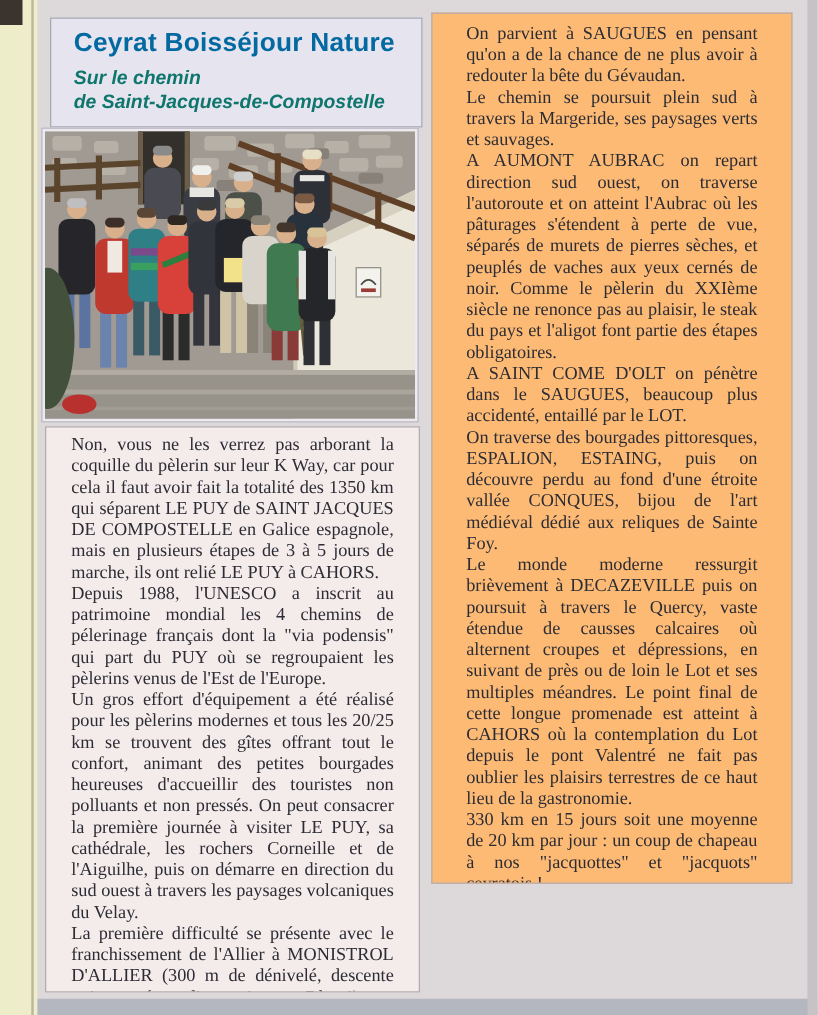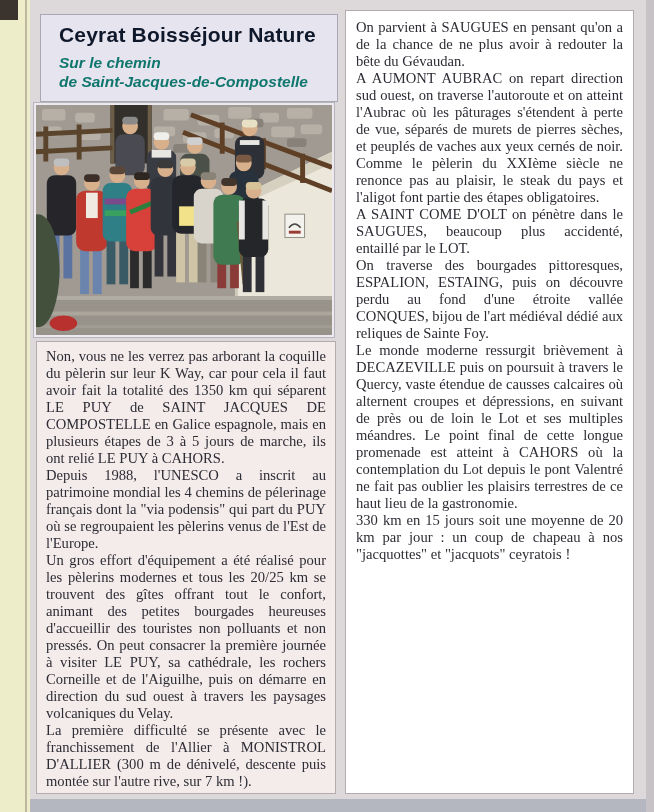--- a/index.html
+++ b/index.html
@@ -18,21 +18,21 @@
 
   
   .header-box{
     position:absolute;left:40px;top:14px;width:298px;height:88px;
     background:#e6e4ee;border:1px solid #a7a8b4;
     box-sizing:border-box;padding:8px 12px 0 18px;
   }
   .page-title{
     font-family:"Liberation Sans", sans-serif;
     font-weight:bold;font-size:21px;letter-spacing:.2px;
-    color:#0f172a;margin:0 0 6px 0;
+    color:#0369a1;margin:0 0 6px 0;
   }
   .page-subtitle{
     font-family:"Liberation Sans", sans-serif;
     font-weight:bold;font-style:italic;font-size:15.5px;line-height:1.25;
     color:#0f766e;margin:0;
   }
 
   
   .photo-frame{
     position:absolute;left:33px;top:102px;width:302px;height:236px;
@@ -40,22 +40,22 @@
   }
   .photo-frame svg{display:block;width:100%;height:100%;}
 
   
   .text-box{
     background:#f4ebeb;border:1px solid #b3abae;box-sizing:border-box;
     color:#2c2c34;font-size:14.6px;line-height:17px;text-align:justify;
     overflow:hidden;
   }
   .text-box p{margin:0;}
-  .left-col{position:absolute;left:36px;top:341px;width:300px;height:453px;padding:6px 9px;}
-  .right-col{position:absolute;left:345px;top:10px;width:289px;height:784px;padding:8px 10px;background:#ffffff;}
+  .left-col{position:absolute;left:36px;top:341px;width:300px;height:453px;padding:6px 20px;}
+  .right-col{position:absolute;left:345px;top:10px;width:289px;height:697px;padding:8px 27px;background:#fdba74;}
 </style>
 </head>
 <body>
 
 <div class="page-inner"></div>
 <div class="edge-strip-left"></div>
 <div class="edge-crease"></div>
 <div class="edge-dark-corner"></div>
 <div class="edge-strip-bottom"></div>
 <div class="edge-strip-right"></div>
@@ -241,18 +241,19 @@
 
 <div class="text-box left-col">
   <p>Non, vous ne les verrez pas arborant la coquille du pèlerin sur leur K Way, car pour cela il faut avoir fait la totalité des 1350 km qui séparent LE PUY de SAINT JACQUES DE COMPOSTELLE en Galice espagnole, mais en plusieurs étapes de 3 à 5 jours de marche, ils ont relié LE PUY à CAHORS.</p>
   <p>Depuis 1988, l'UNESCO a inscrit au patrimoine mondial les 4 chemins de pélerinage français dont la "via podensis" qui part du PUY où se regroupaient les pèlerins venus de l'Est de l'Europe.</p>
   <p>Un gros effort d'équipement a été réalisé pour les pèlerins modernes et tous les 20/25 km se trouvent des gîtes offrant tout le confort, animant des petites bourgades heureuses d'accueillir des touristes non polluants et non pressés. On peut consacrer la première journée à visiter LE PUY, sa cathédrale, les rochers Corneille et de l'Aiguilhe, puis on démarre en direction du sud ouest à travers les paysages volcaniques du Velay.</p>
   <p>La première difficulté se présente avec le franchissement de l'Allier à MONISTROL D'ALLIER (300 m de dénivelé, descente puis montée sur l'autre rive, sur 7 km !).</p>
 </div>
 
 <div class="text-box right-col">
   <p>On parvient à SAUGUES en pensant qu'on a de la chance de ne plus avoir à redouter la bête du Gévaudan.</p>
+  <p>Le chemin se poursuit plein sud à travers la Margeride, ses paysages verts et sauvages.</p>
   <p>A AUMONT AUBRAC on repart direction sud ouest, on traverse l'autoroute et on atteint l'Aubrac où les pâturages s'étendent à perte de vue, séparés de murets de pierres sèches, et peuplés de vaches aux yeux cernés de noir. Comme le pèlerin du XXIème siècle ne renonce pas au plaisir, le steak du pays et l'aligot font partie des étapes obligatoires.</p>
   <p>A SAINT COME D'OLT on pénètre dans le SAUGUES, beaucoup plus accidenté, entaillé par le LOT.</p>
   <p>On traverse des bourgades pittoresques, ESPALION, ESTAING, puis on découvre perdu au fond d'une étroite vallée CONQUES, bijou de l'art médiéval dédié aux reliques de Sainte Foy.</p>
   <p>Le monde moderne ressurgit brièvement à DECAZEVILLE puis on poursuit à travers le Quercy, vaste étendue de causses calcaires où alternent croupes et dépressions, en suivant de près ou de loin le Lot et ses multiples méandres. Le point final de cette longue promenade est atteint à CAHORS où la contemplation du Lot depuis le pont Valentré ne fait pas oublier les plaisirs terrestres de ce haut lieu de la gastronomie.</p>
   <p>330 km en 15 jours soit une moyenne de 20 km par jour : un coup de chapeau à nos "jacquottes" et "jacquots" ceyratois !</p>
 </div>
 
 </body></html>

